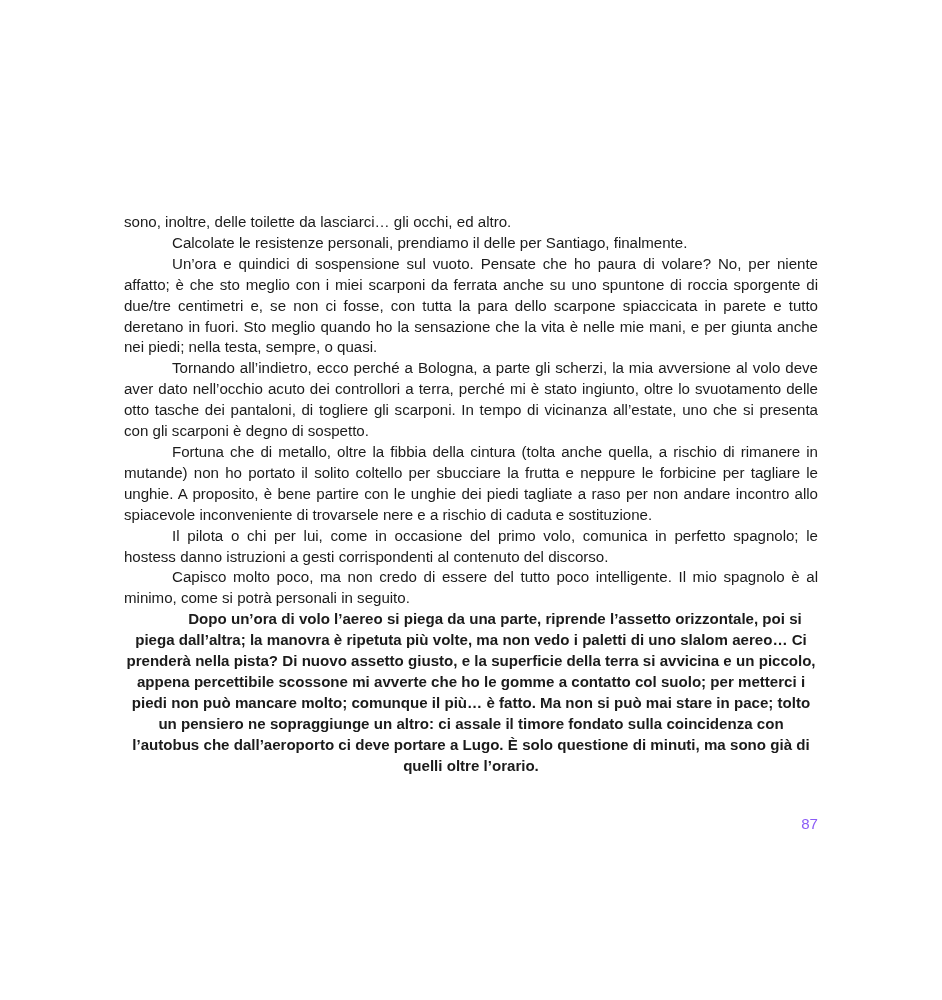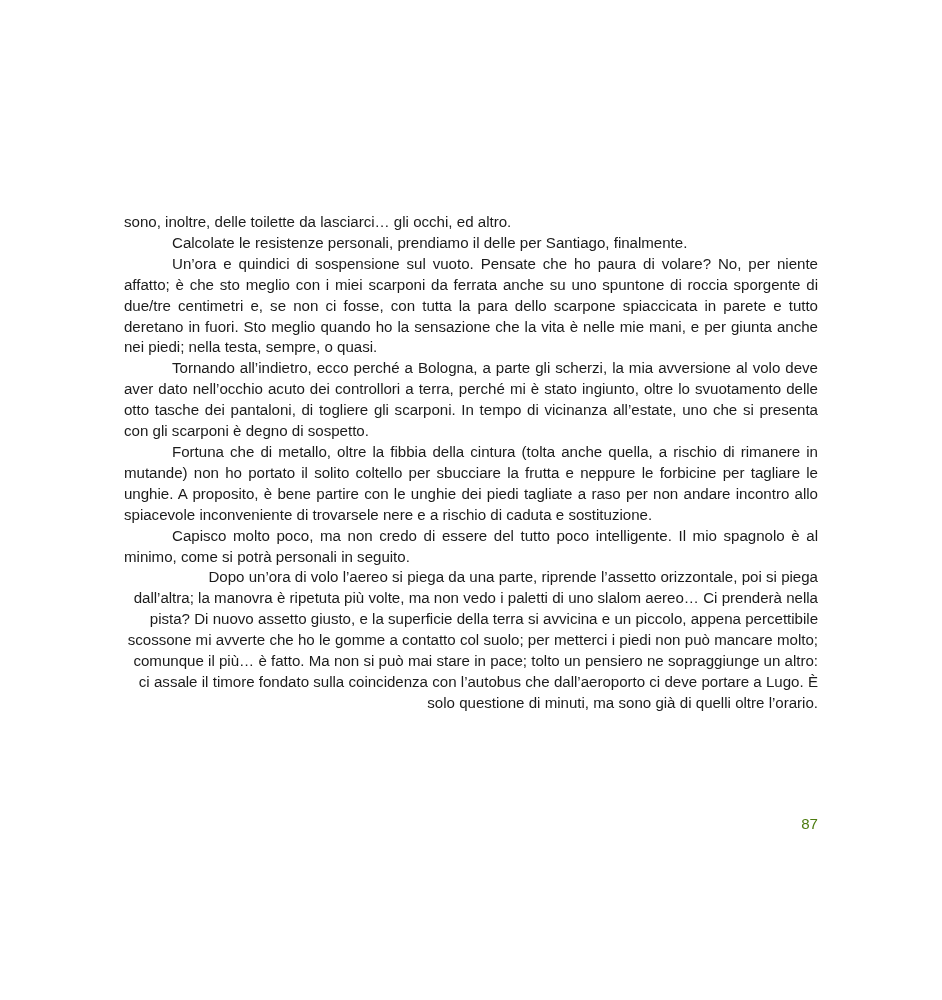--- a/index.html
+++ b/index.html
@@ -33,40 +33,42 @@
     letter-spacing: -0.02px;
     word-spacing: 0.1px;
     text-indent: 48px;
     hyphens: none;
     -webkit-hyphens: none;
   }
   .para.no-indent {
     text-indent: 0;
   }
   .para:last-child {
-    text-align: right;
+    text-align: center;
+    font-weight: bold;
   }
   .page-number {
     position: absolute;
     left: 124px;
     top: 814px;
     width: 694px;
     text-align: right;
     font-size: 15.1px;
     line-height: 20.9px;
-    color: #4d7c0f;
+    color: #8b5cf6;
   }
 </style>
 </head>
 <body>
 
 <div class="page">
   <div class="text-block">
     <p class="para no-indent">sono, inoltre, delle toilette da lasciarci… gli occhi, ed altro.</p>
     <p class="para">Calcolate le resistenze personali, prendiamo il delle per Santiago, finalmente.</p>
     <p class="para">Un’ora e quindici di sospensione sul vuoto. Pensate che ho paura di volare? No, per niente affatto; è che sto meglio con i miei scarponi da ferrata anche su uno spuntone di roccia sporgente di due/tre centimetri e, se non ci fosse, con tutta la para dello scarpone spiaccicata in parete e tutto deretano in fuori. Sto meglio quando ho la sensazione che la vita è nelle mie mani, e per giunta anche nei piedi; nella testa, sempre, o quasi.</p>
     <p class="para">Tornando all’indietro, ecco perché a Bologna, a parte gli scherzi, la mia avversione al volo deve aver dato nell’occhio acuto dei controllori a terra, perché mi è stato ingiunto, oltre lo svuotamento delle otto tasche dei pantaloni, di togliere gli scarponi. In tempo di vicinanza all’estate, uno che si presenta con gli scarponi è degno di sospetto.</p>
     <p class="para">Fortuna che di metallo, oltre la fibbia della cintura (tolta anche quella, a rischio di rimanere in mutande) non ho portato il solito coltello per sbucciare la frutta e neppure le forbicine per tagliare le unghie. A proposito, è bene partire con le unghie dei piedi tagliate a raso per non andare incontro allo spiacevole inconveniente di trovarsele nere e a rischio di caduta e sostituzione.</p>
+    <p class="para">Il pilota o chi per lui, come in occasione del primo volo, comunica in perfetto spagnolo; le hostess danno istruzioni a gesti corrispondenti al contenuto del discorso.</p>
     <p class="para">Capisco molto poco, ma non credo di essere del tutto poco intelligente. Il mio spagnolo è al minimo, come si potrà personali in seguito.</p>
     <p class="para">Dopo un’ora di volo l’aereo si piega da una parte, riprende l’assetto orizzontale, poi si piega dall’altra; la manovra è ripetuta più volte, ma non vedo i paletti di uno slalom aereo… Ci prenderà nella pista? Di nuovo assetto giusto, e la superficie della terra si avvicina e un piccolo, appena percettibile scossone mi avverte che ho le gomme a contatto col suolo; per metterci i piedi non può mancare molto; comunque il più… è fatto. Ma non si può mai stare in pace; tolto un pensiero ne sopraggiunge un altro: ci assale il timore fondato sulla coincidenza con l’autobus che dall’aeroporto ci deve portare a Lugo. È solo questione di minuti, ma sono già di quelli oltre l’orario.</p>
   </div>
   <div class="page-number">87</div>
 </div>
 
 </body></html>

